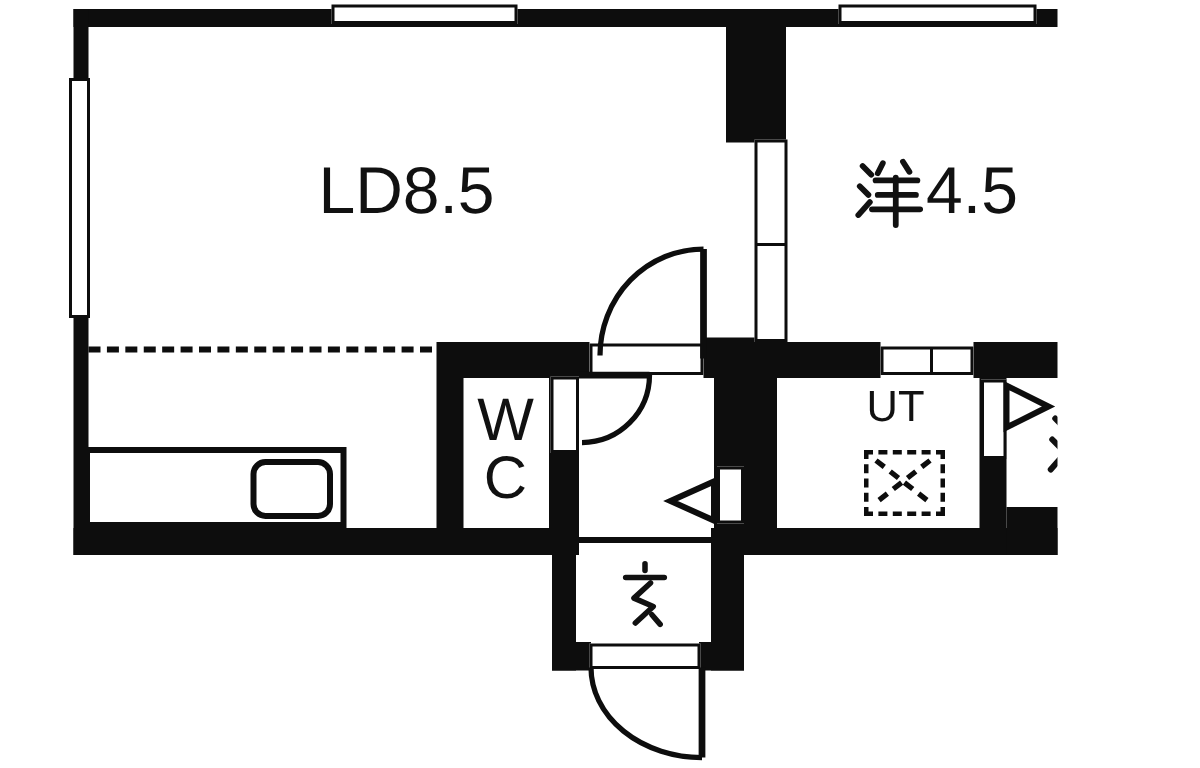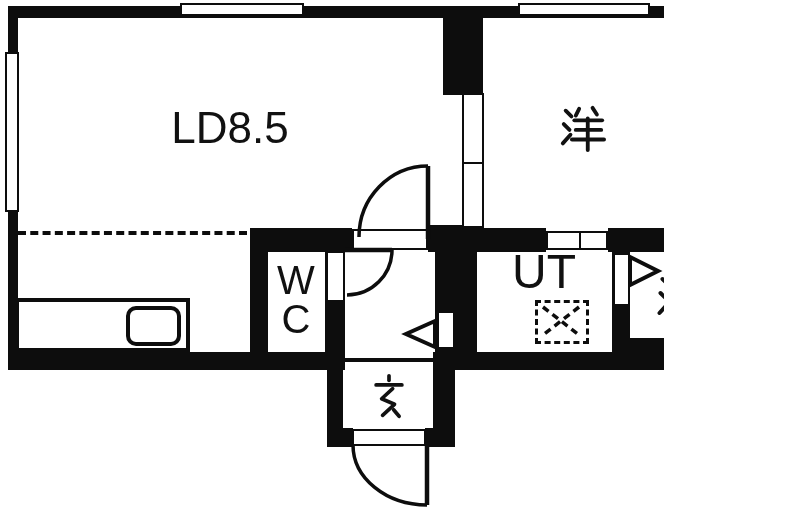--- a/index.html
+++ b/index.html
@@ -1,17 +1,17 @@
 <!DOCTYPE html>
 <html lang="ja"><head>
 <meta charset="utf-8">
 <style>
   html,body{margin:0;padding:0;background:#fff;}
   .stage{position:relative;width:664px;height:512px;background:#ffffff;overflow:hidden;
-         font-family:"Liberation Sans","DejaVu Sans",sans-serif;}
+         font-family:"Liberation Sans","DejaVu Sans",sans-serif;margin-left:41px;}
   .w{position:absolute;background:#0d0d0d;}
   .op{position:absolute;background:#ffffff;border:2px solid #0d0d0d;box-sizing:border-box;z-index:3;}
   .op .splith{position:absolute;left:-1px;right:-1px;height:0;border-top:2px solid #0d0d0d;}
   .op .splitv{position:absolute;top:-1px;bottom:-1px;width:0;border-left:2px solid #0d0d0d;}
   .lbl{position:absolute;transform:translate(-50%,-50%);color:#111;white-space:nowrap;
        z-index:6;display:flex;align-items:center;line-height:1;}
   .overlay{position:absolute;left:0;top:0;z-index:5;}
   .furn{position:absolute;background:#fff;border:4px solid #0d0d0d;box-sizing:border-box;z-index:2;}
   .kj path,.kj line,.kj polyline{fill:none;stroke:#111;stroke-width:8;stroke-linecap:round;stroke-linejoin:round;}
   .dash{position:absolute;border-top:4px dashed #0d0d0d;z-index:2;}
@@ -100,29 +100,30 @@
       <line x1="16" y1="14" x2="28" y2="26"></line>
         <line x1="12" y1="42" x2="24" y2="54"></line>
       <line x1="10" y1="82" x2="26" y2="64"></line>
       <line x1="44" y1="10" x2="37" y2="24"></line>
         <line x1="72" y1="8" x2="81" y2="22"></line>
       <line x1="34" y1="34" x2="92" y2="34"></line>
         <line x1="37" y1="54" x2="90" y2="54"></line>
       <line x1="29" y1="74" x2="96" y2="74"></line>
         <line x1="62" y1="30" x2="62" y2="96"></line>
     </svg>
+    <span style="font-size:44px">4.5</span>
   </div>
 
 
   <div class="lbl" style="left:296px;top:300px;font-size:40px;flex-direction:column;line-height:39px" aria-label="WC">
     <span>W</span>
     <span>C</span>
   </div>
 
-  <div class="lbl" style="left:544px;top:272px;font-size:48px">UT</div>
+  <div class="lbl" style="left:556px;top:272px;font-size:29px">UT</div>
 
   <div class="lbl" style="left:707px;top:297px;gap:5px" role="img" aria-label="浴室">
     <svg class="kj" width="50" height="50" viewBox="0 0 100 100">
       <line x1="16" y1="14" x2="28" y2="26"></line>
         <line x1="12" y1="42" x2="24" y2="54"></line>
       <line x1="10" y1="82" x2="26" y2="64"></line>
       <line x1="50" y1="8" x2="36" y2="26"></line>
         <line x1="56" y1="10" x2="72" y2="26"></line>
       <line x1="62" y1="28" x2="38" y2="52"></line>
         <line x1="58" y1="30" x2="88" y2="52"></line>

